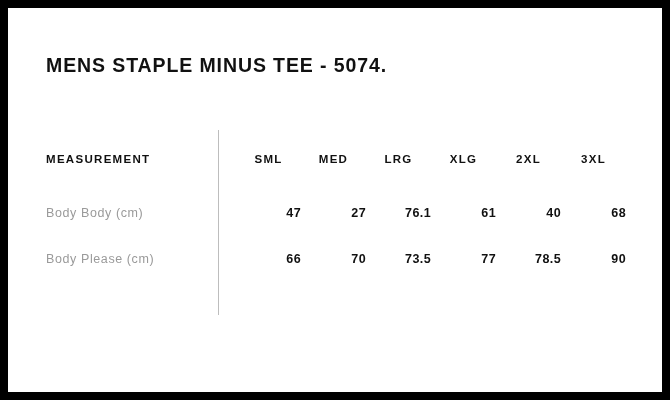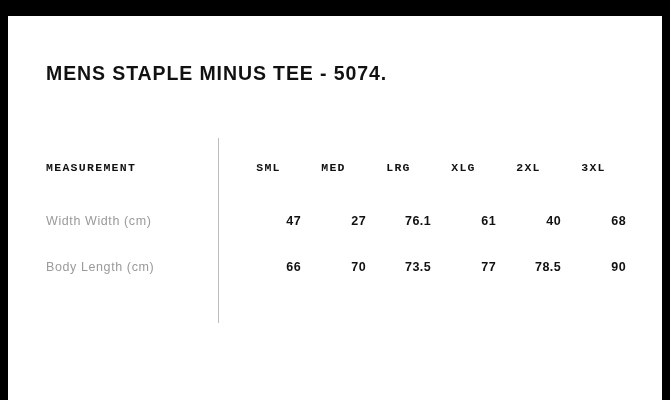--- a/index.html
+++ b/index.html
@@ -14,21 +14,20 @@
     overflow: hidden;
   }
   .page {
     position: absolute;
     left: 8px;
     top: 8px;
     width: 654px;
     height: 384px;
     background: #ffffff;
     box-sizing: border-box;
-    margin-top: 8px;
   }
   .title {
     position: absolute;
     left: 38px;
     top: 46px;
     font-size: 19.5px;
     font-weight: bold;
     letter-spacing: 0.9px;
     color: #111111;
     white-space: nowrap;
@@ -51,21 +50,20 @@
   }
   .col-label {
     width: 190px;
   }
   .col-size {
     width: 65px;
   }
   thead th {
     height: 62px;
     vertical-align: middle;
-    font-family: Liberation Mono, monospace;
   }
   tbody td {
     height: 46px;
     vertical-align: middle;
   }
   .hdr-measure {
     text-align: left;
     font-size: 11.5px;
     font-weight: bold;
     letter-spacing: 1.3px;
@@ -138,30 +136,30 @@
           <th class="hdr-size">SML</th>
           <th class="hdr-size">MED</th>
           <th class="hdr-size">LRG</th>
           <th class="hdr-size">XLG</th>
           <th class="hdr-size">2XL</th>
           <th class="hdr-size">3XL</th>
         </tr>
       </thead>
       <tbody>
         <tr>
-          <td class="row-label">Width Width (cm)</td>
+          <td class="row-label">Body Body (cm)</td>
           <td class="cell-val">47</td>
           <td class="cell-val">27</td>
           <td class="cell-val">76.1</td>
           <td class="cell-val">61</td>
           <td class="cell-val">40</td>
           <td class="cell-val">68</td>
         </tr>
         <tr>
-          <td class="row-label">Body Length (cm)</td>
+          <td class="row-label">Body Please (cm)</td>
           <td class="cell-val">66</td>
           <td class="cell-val">70</td>
           <td class="cell-val">73.5</td>
           <td class="cell-val">77</td>
           <td class="cell-val">78.5</td>
           <td class="cell-val">90</td>
         </tr>
       </tbody>
     </table>
   </div>

